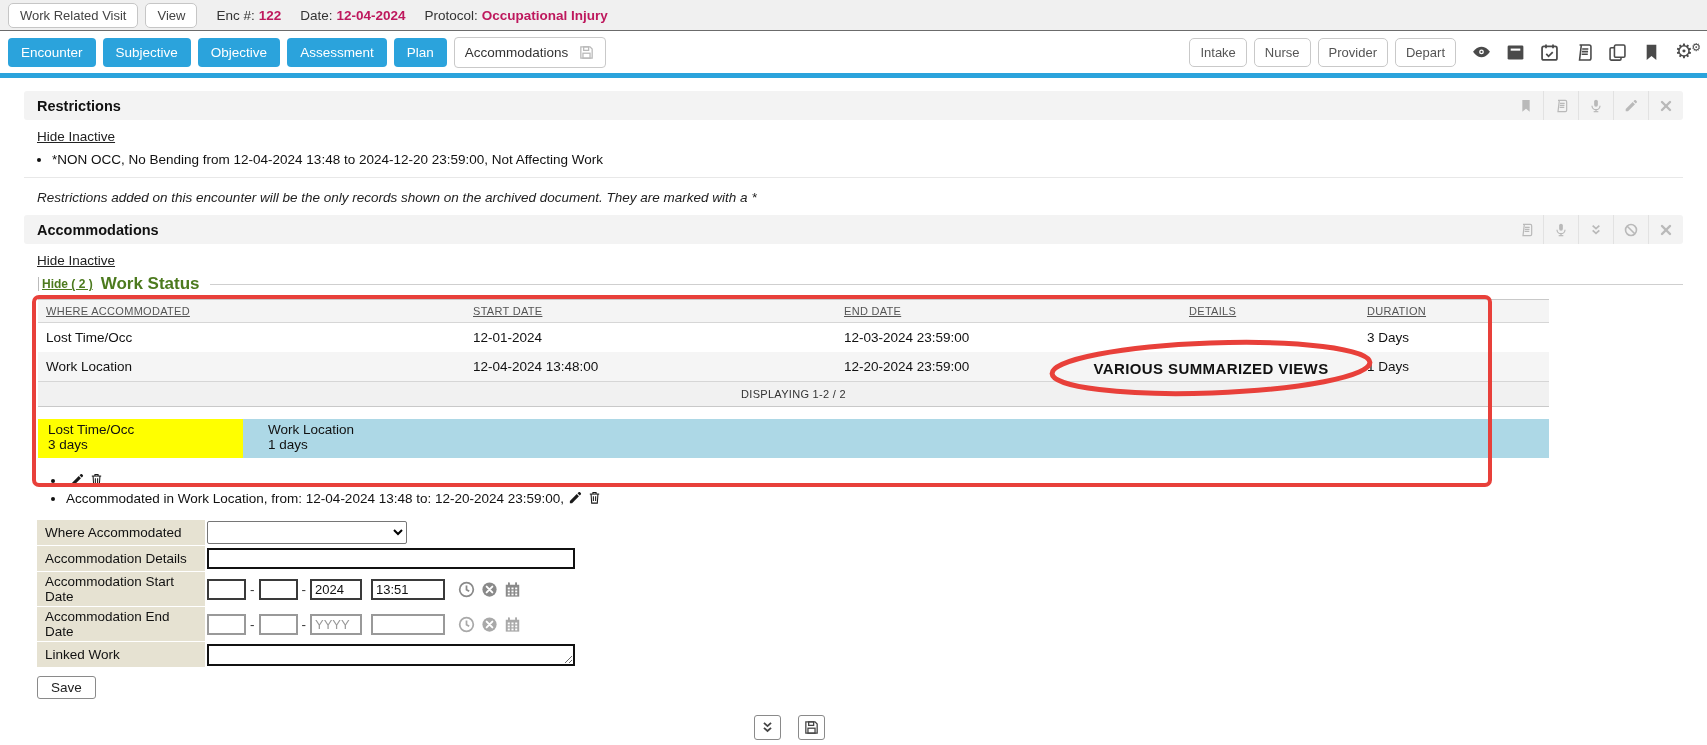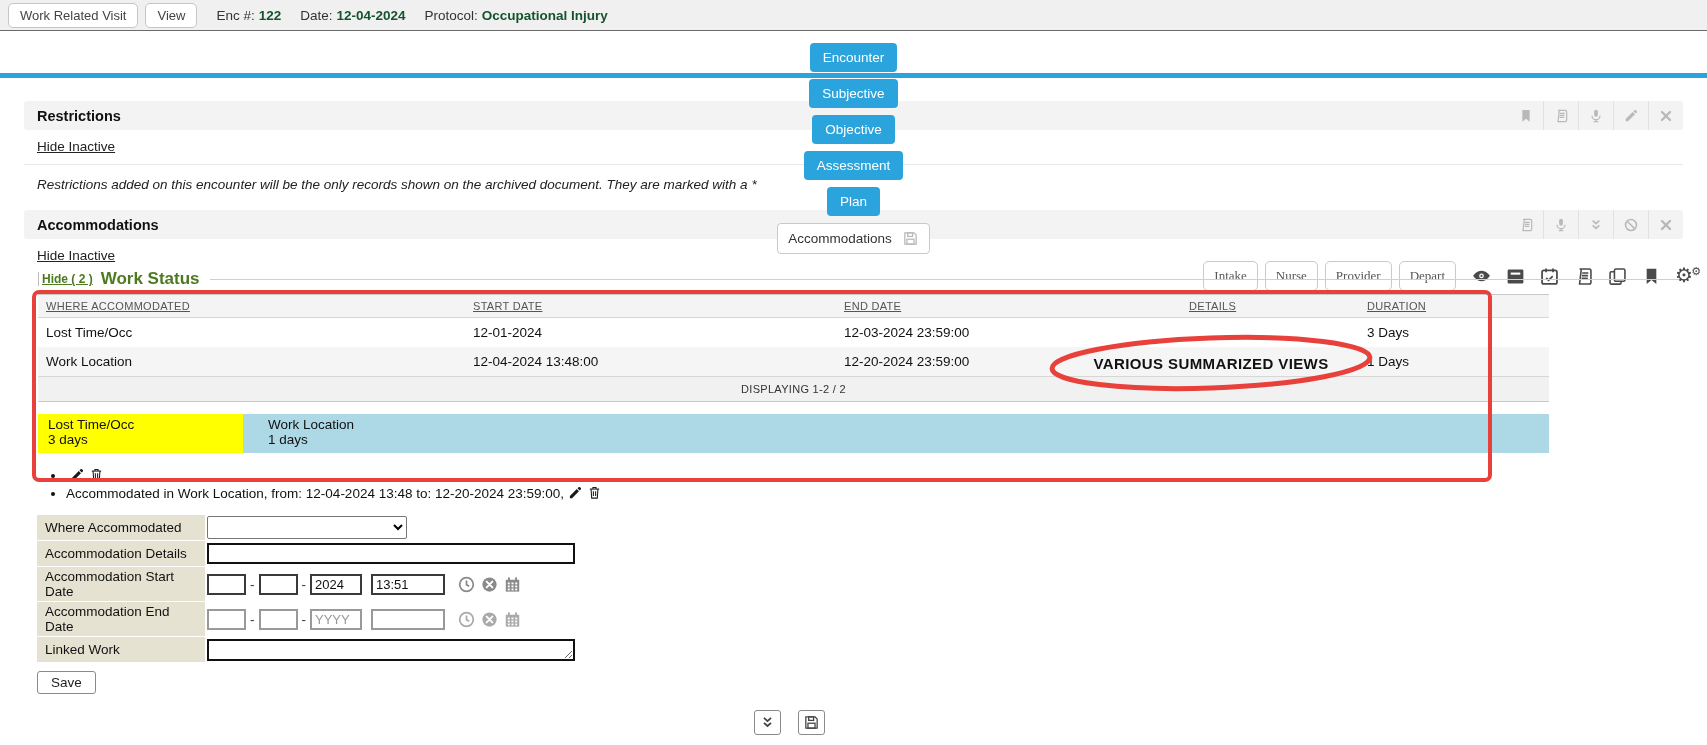--- a/index.html
+++ b/index.html
@@ -13,51 +13,51 @@
   .topbar {
     height:31px; background:#f0f0f0; border-bottom:1px solid #6b6b6b;
     display:flex; align-items:center; padding:0 8px; gap:7px;
   }
   .topbar .tb-btn {
     background:#fff; border:1px solid #c6c6c6; border-radius:5px;
     padding:4px 11px; font-size:13px; color:#444; cursor:pointer;
     font-family:inherit;
   }
   .tb-field { margin-left:12px; color:#333; font-size:13.5px; }
-  .tb-field b { color:#14532d; font-weight:bold; margin-left:4px; }
+  .tb-field b { color:#be185d; font-weight:bold; margin-left:4px; }
   
   .tabbar {
     height:47px; background:#fff; display:flex; align-items:center;
-    padding:12px 8px; gap:7px; border-bottom:5px solid #2ba3dc;flex-direction:column;
+    padding:12px 8px; gap:7px; border-bottom:5px solid #2ba3dc;
   }
   .tab-btn {
     background:#2ba3dc; color:#fff; border:none; border-radius:4px;
     padding:7px 13px; font-size:13.5px; cursor:pointer; font-family:inherit;
   }
   .tab-active {
     background:#fff; border:1px solid #c9c9c9; border-radius:4px;
     padding:6px 10px; display:flex; align-items:center; gap:10px;
     font-size:13.5px; color:#333; cursor:pointer;
   }
   .tab-active .icon { color:#b9b9b9; }
-  .tab-right { margin-left:auto; display:flex; align-items:center; gap:7px;font-family:Liberation Serif, serif; }
+  .tab-right { margin-left:auto; display:flex; align-items:center; gap:7px; }
   .stage-btn {
     background:#fff; border:1px solid #c9c9c9; border-radius:5px;
     padding:6px 10px; font-size:13px; color:#555; cursor:pointer; font-family:inherit;
   }
   .top-icons { display:flex; align-items:center; gap:13px; margin-left:8px; color:#4a4a4a; }
   .top-icons .icon { width:21px; height:21px; cursor:pointer; }
   .icon svg { display:block; width:100%; height:100%; }
   .gears { position:relative; font-size:20px; line-height:21px; width:24px; height:22px; cursor:pointer; }
   .gears .g2 { position:absolute; font-size:11px; right:-2px; top:-4px; }
   
   .content { padding:5px 24px 0 24px; }
   .sec-head {
     background:#f3f3f3; border-radius:3px; height:29px;
-    display:flex; align-items:center; padding:0 0 0 13px; margin-top:18px;
+    display:flex; align-items:center; padding:0 0 0 13px; margin-top:8px;
   }
   .sec-title { font-weight:bold; font-size:14.5px; color:#111; }
   .sec-icons { margin-left:auto; display:flex; height:29px; }
   .sec-icons .cell {
     width:35px; display:flex; align-items:center; justify-content:center;
     border-left:1px solid #e2e2e2; color:#b9b9b9; cursor:pointer;
   }
   .sec-icons .cell:first-child { border-left:none; }
   .sec-icons .icon { width:16px; height:16px; }
   .link { color:#222; text-decoration:underline; cursor:pointer; display:inline-block; margin:9px 0 0 13px; }
@@ -262,20 +262,23 @@
           <span class="icon">
             <svg viewBox="0 0 24 24" stroke="currentColor" stroke-width="3.6" stroke-linecap="round">
               <line x1="6" y1="6" x2="18" y2="18"></line>
               <line x1="18" y1="6" x2="6" y2="18"></line>
             </svg>
           </span>
         </span>
     </div>
   </div>
   <span class="link">Hide Inactive</span>
+  <ul class="bullets">
+    <li>*NON OCC, No Bending from 12-04-2024 13:48 to 2024-12-20 23:59:00, Not Affecting Work</li>
+  </ul>
   <div class="divider"></div>
   <div class="note">Restrictions added on this encounter will be the only records shown on the archived document. They are marked with a *</div>
 
   
   <div class="sec-head">
     <span class="sec-title">Accommodations</span>
     <div class="sec-icons">
       <span class="cell">
           <span class="icon">
             <svg viewBox="0 0 24 24" fill="none" stroke="currentColor" stroke-width="1.8">

